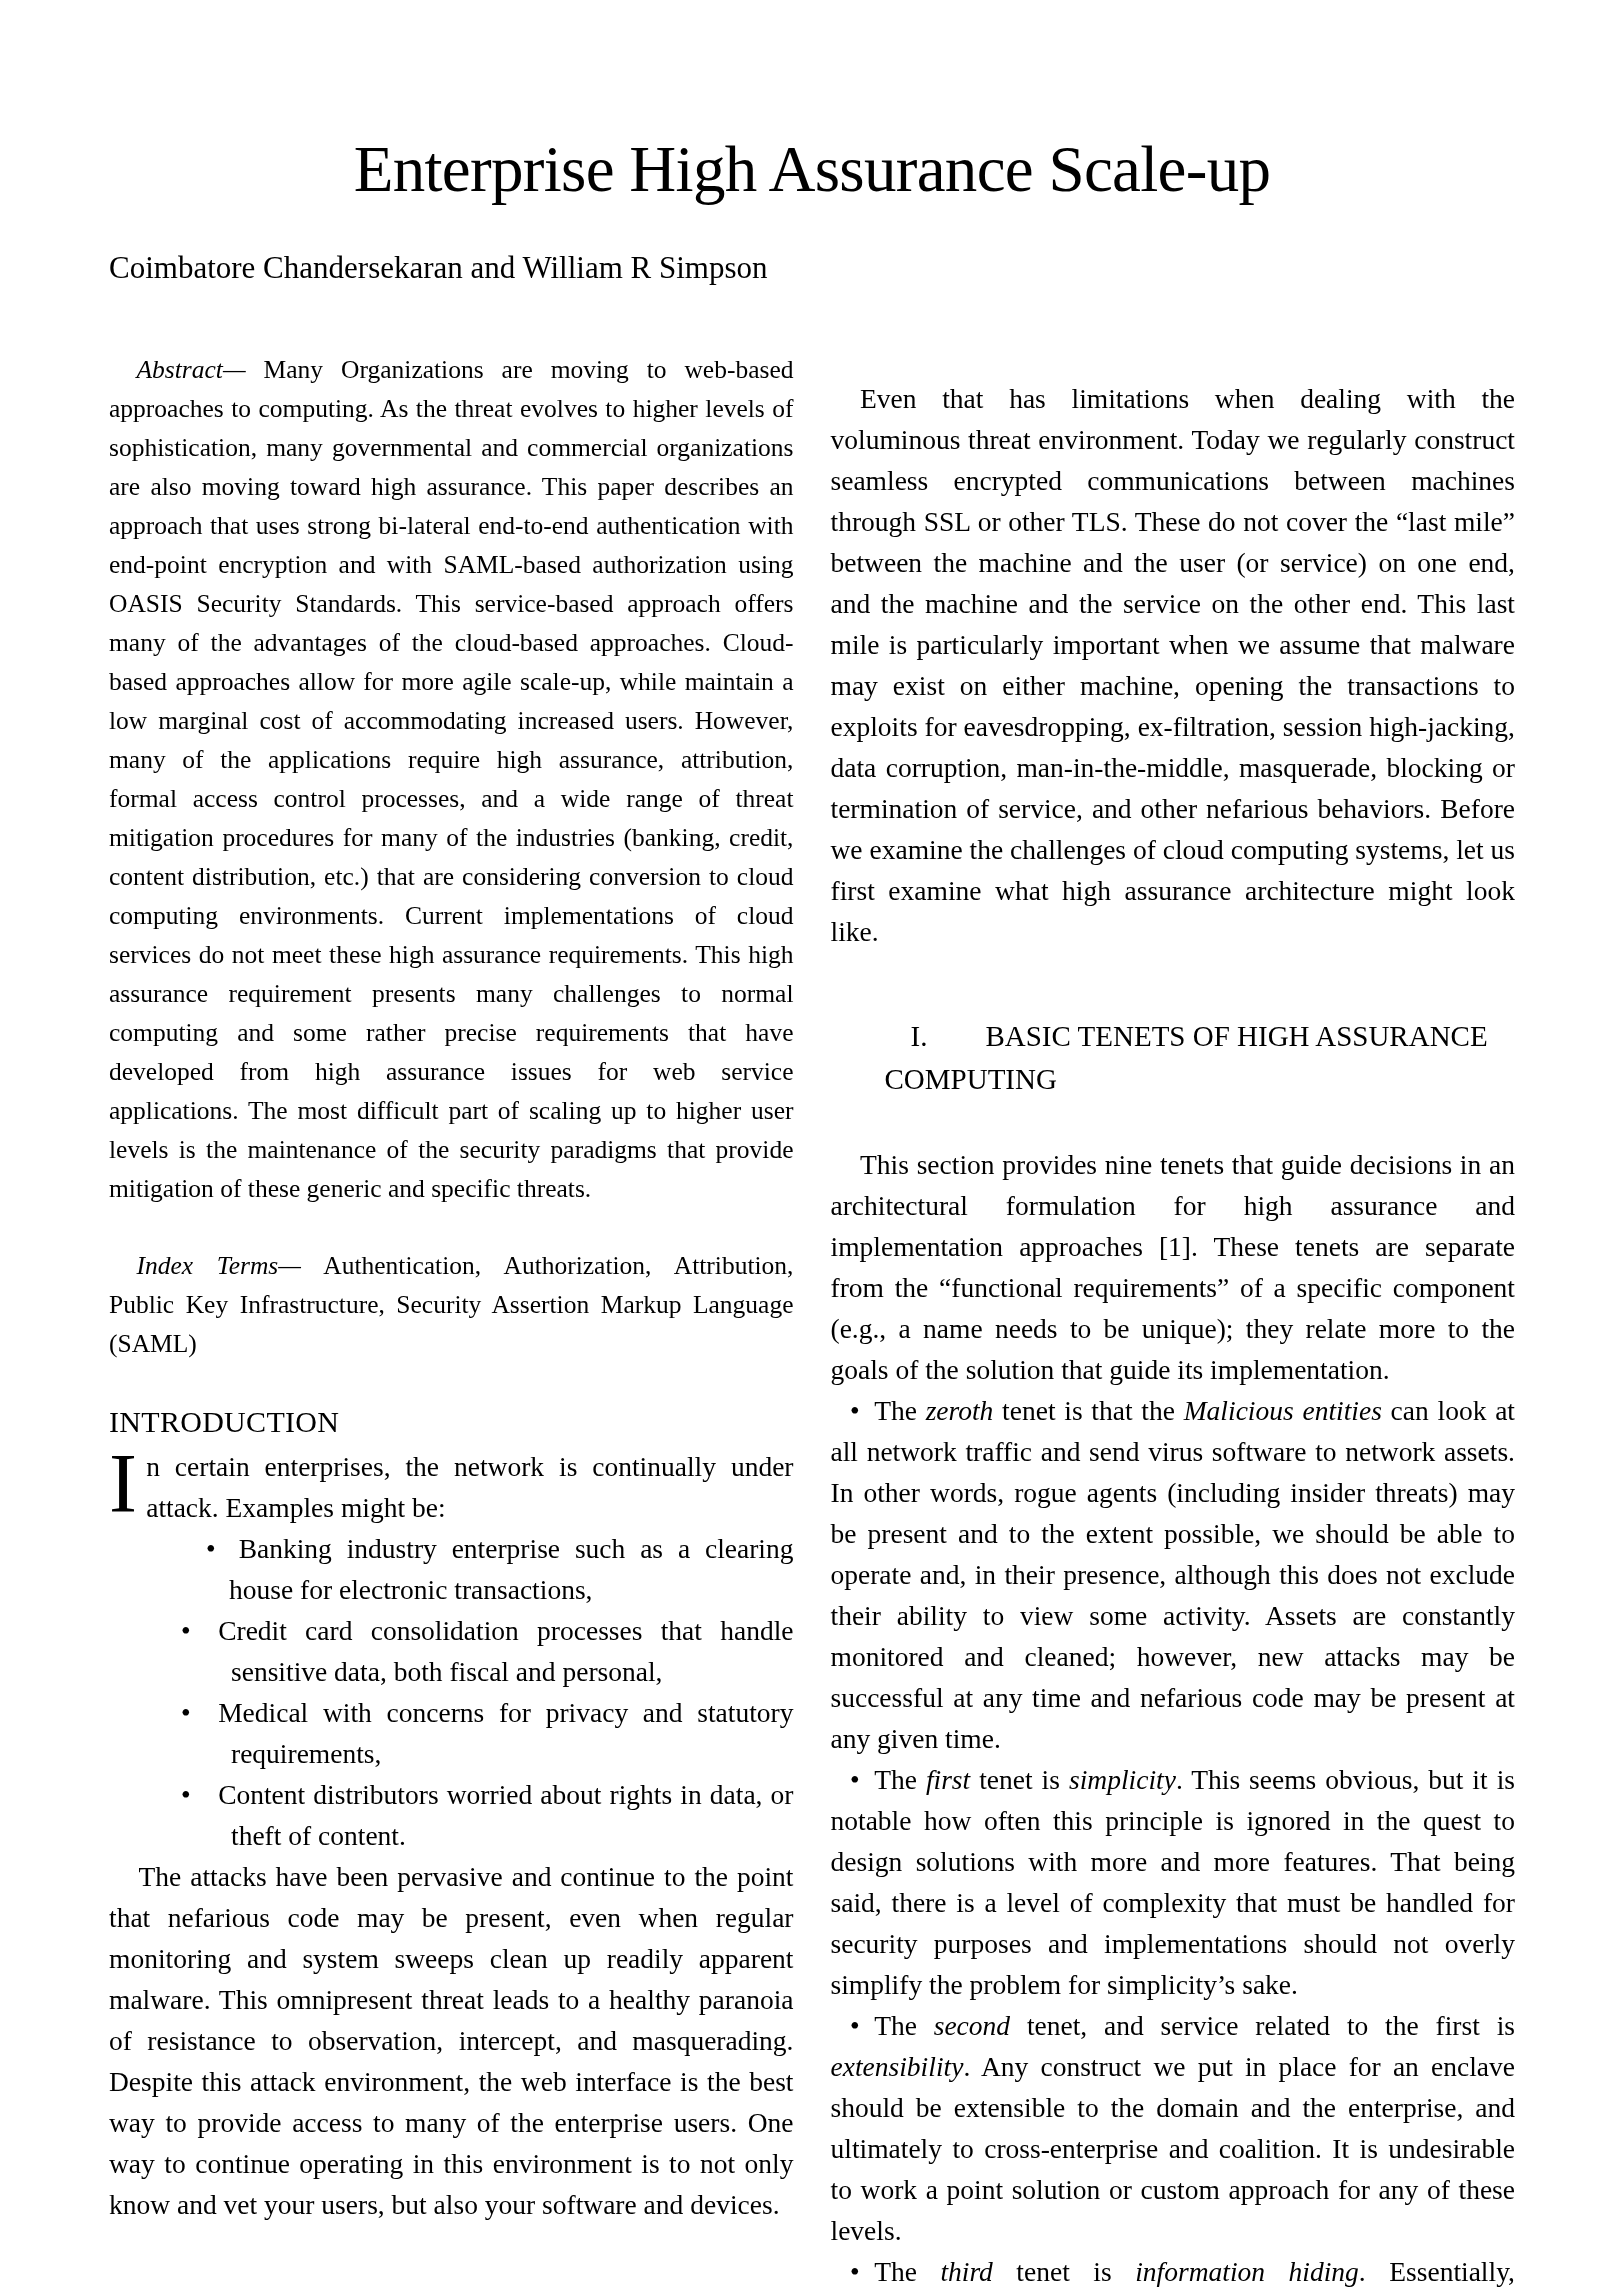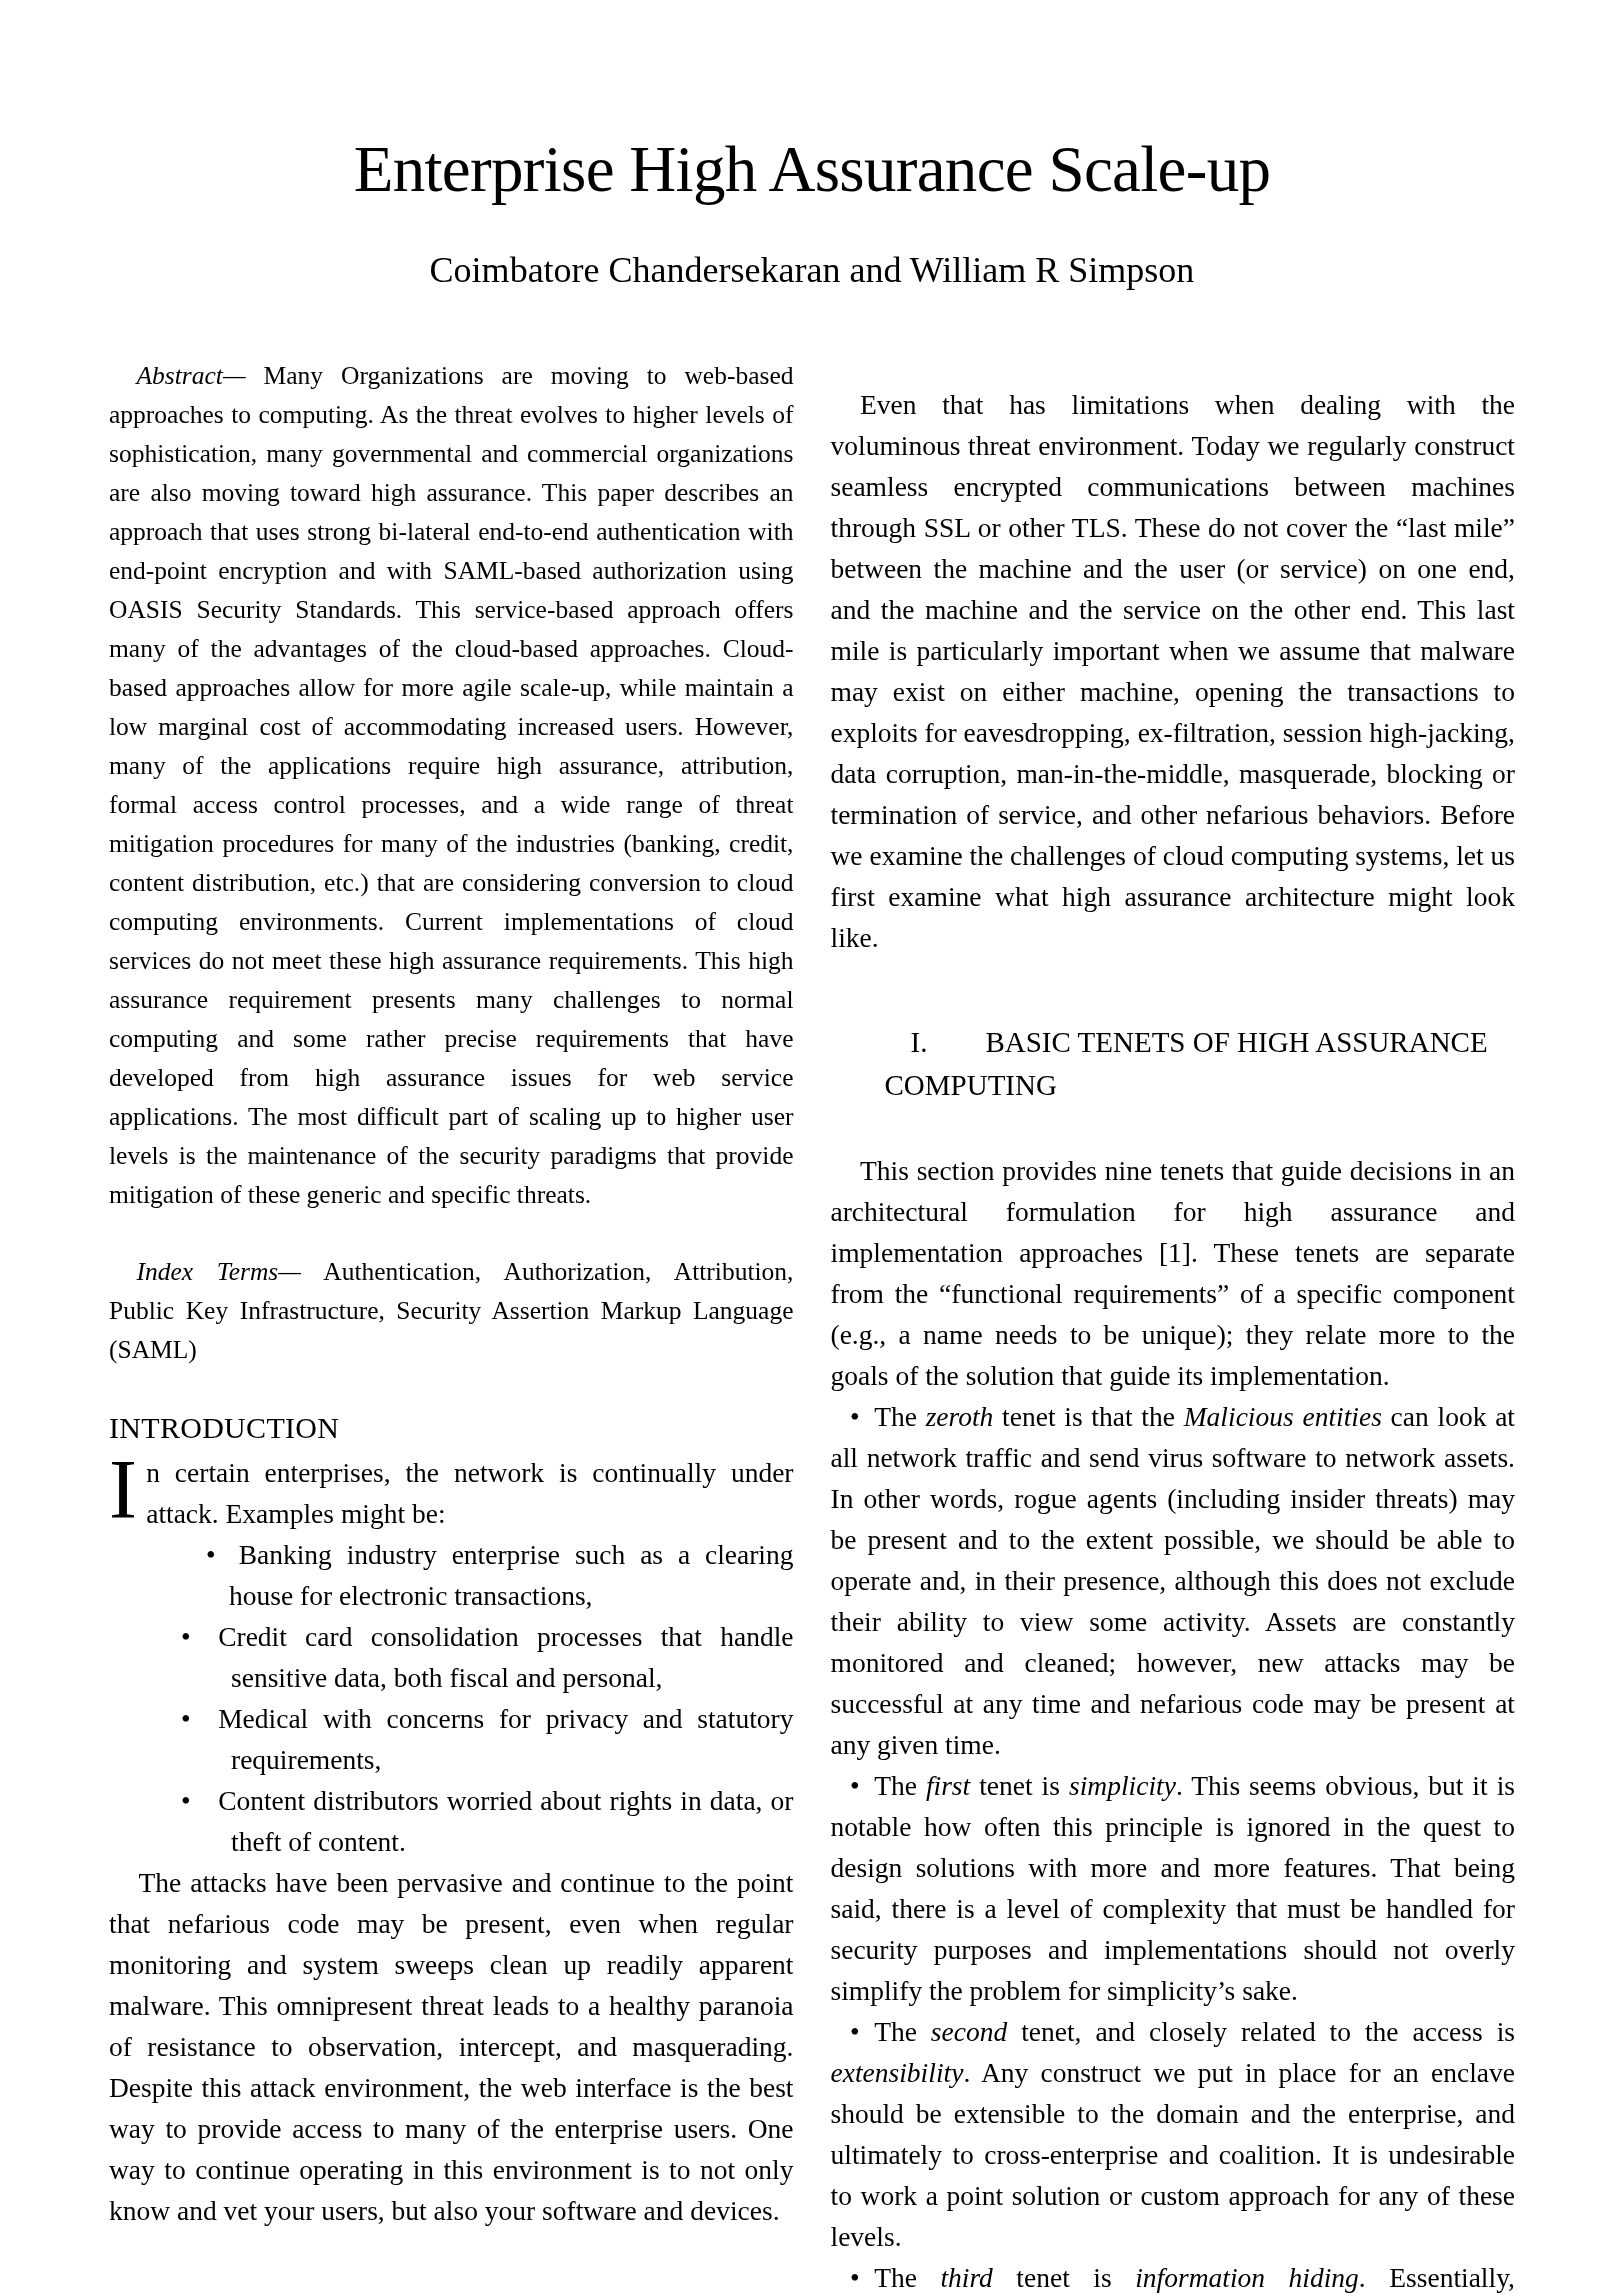--- a/index.html
+++ b/index.html
@@ -15,22 +15,22 @@
   .paper-title {
     margin-top:134px;
     text-align:center;
     font-size:65px;
     font-weight:400;
     letter-spacing:-0.7px;
     line-height:1.1;
   }
   .authors {
     margin-top:10.5px;
-    text-align:center;
-    font-size:36px;
+    text-align:left;
+    font-size:31px;
     line-height:1.2;
   }
   .columns {
     display:flex;
     gap:37px;
     margin-top:64px;
     align-items:flex-start;
   }
   .col {
     width:685px;
@@ -129,19 +129,19 @@
 
       <div class="section-heading">
         <div class="sh-line1"><span>I.</span><span class="sh-gap"></span><span>BASIC TENETS OF HIGH ASSURANCE</span></div>
         <div class="sh-line2">COMPUTING</div>
       </div>
 
       <p class="rc-para2">This section provides nine tenets that guide decisions in an architectural formulation for high assurance and implementation approaches [1]. These tenets are separate from the “functional requirements” of a specific component (e.g., a name needs to be unique); they relate more to the goals of the solution that guide its implementation.</p>
 
       <p class="tenet"><span>The </span><i>zeroth</i><span> tenet is that the </span><i>Malicious entities</i><span> can look at all network traffic and send virus software to network assets.  In other words, rogue agents (including insider threats) may be present and to the extent possible, we should be able to operate and, in their presence, although this does not exclude their ability to view some activity.  Assets are constantly monitored and cleaned; however, new attacks may be successful at any time and nefarious code may be present at any given time.</span></p>
       <p class="tenet"><span>The </span><i>first</i><span> tenet is </span><i>simplicity</i><span>.  This seems obvious, but it is notable how often this principle is ignored in the quest to design solutions with more and more features. That being said, there is a level of complexity that must be handled for security purposes and implementations should not overly simplify the problem for simplicity’s sake.</span></p>
-      <p class="tenet"><span>The </span><i>second</i><span> tenet, and closely related to the access is </span><i>extensibility</i><span>.  Any construct we put in place for an enclave should be extensible to the domain and the enterprise, and ultimately to cross-enterprise and coalition.  It is undesirable to work a point solution or custom approach for any of these levels.</span></p>
+      <p class="tenet"><span>The </span><i>second</i><span> tenet, and service related to the first is </span><i>extensibility</i><span>.  Any construct we put in place for an enclave should be extensible to the domain and the enterprise, and ultimately to cross-enterprise and coalition.  It is undesirable to work a point solution or custom approach for any of these levels.</span></p>
       <p class="tenet"><span>The </span><i>third</i><span> tenet is </span><i>information hiding</i><span>.  Essentially, information hiding involves only revealing the minimum set of information to the outside world needed for making effective, authorized use of a capability.  It also involves implementation and process hiding so that this information cannot be farmed for information or used for mischief.</span></p>
 
     </div>
   </div>
 </div>
 
 
 </body></html>

